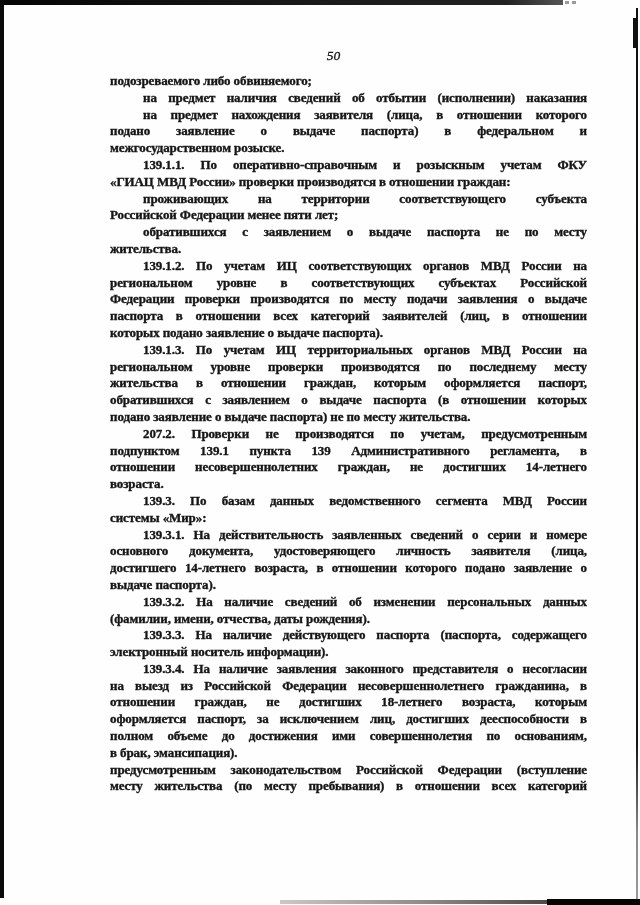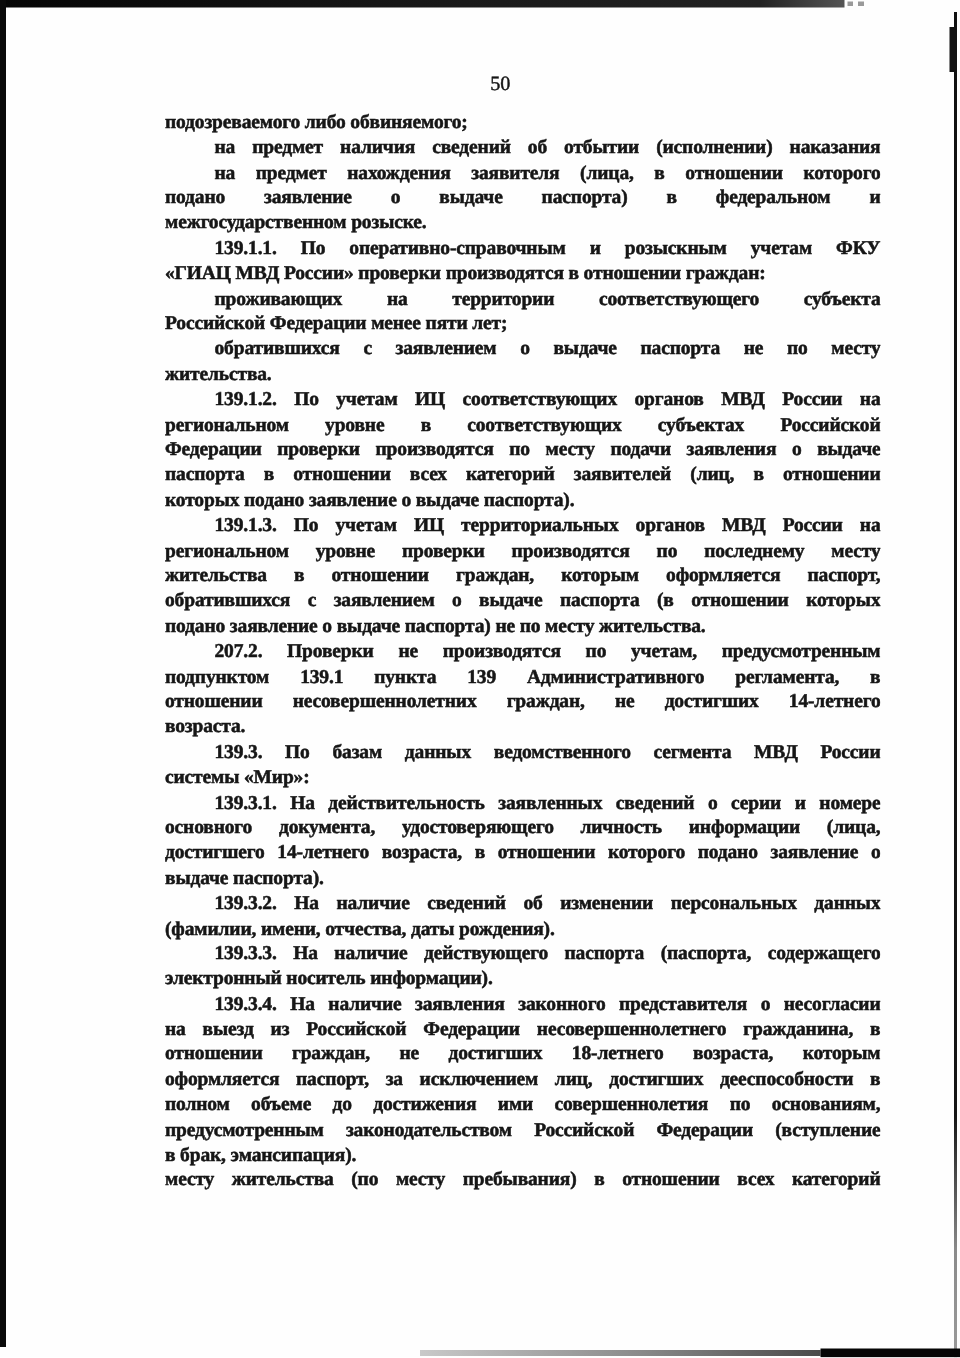--- a/index.html
+++ b/index.html
@@ -59,20 +59,21 @@
     width: 93px; height: 6px;
     background: #050505;
   }
   
   .page-number {
     position: absolute;
     left: 95px; top: 48px;
     width: 477px;
     text-align: center;
     font-size: 13.5px;
+    font-style: italic;
     -webkit-text-stroke: 0.3px #161616;
   }
   
   .doc-text {
     position: absolute;
     left: 110px; top: 73px;
     width: 477px;
     font-size: 13px;
     letter-spacing: -0.1px;
     font-weight: bold;
@@ -126,29 +127,29 @@
       <div class="line">жительства в отношении граждан, которым оформляется паспорт,</div>
       <div class="line">обратившихся с заявлением о выдаче паспорта (в отношении которых</div>
       <div class="line last">подано заявление о выдаче паспорта) не по месту жительства.</div>
       <div class="line indent">207.2. Проверки не производятся по учетам, предусмотренным</div>
       <div class="line">подпунктом 139.1 пункта 139 Административного регламента, в</div>
       <div class="line">отношении несовершеннолетних граждан, не достигших 14-летнего</div>
       <div class="line last">возраста.</div>
       <div class="line indent">139.3. По базам данных ведомственного сегмента МВД России</div>
       <div class="line last">системы «Мир»:</div>
       <div class="line indent">139.3.1. На действительность заявленных сведений о серии и номере</div>
-      <div class="line">основного документа, удостоверяющего личность информации (лица,</div>
+      <div class="line">основного документа, удостоверяющего личность заявителя (лица,</div>
       <div class="line">достигшего 14-летнего возраста, в отношении которого подано заявление о</div>
       <div class="line last">выдаче паспорта).</div>
       <div class="line indent">139.3.2. На наличие сведений об изменении персональных данных</div>
       <div class="line last">(фамилии, имени, отчества, даты рождения).</div>
       <div class="line indent">139.3.3. На наличие действующего паспорта (паспорта, содержащего</div>
       <div class="line last">электронный носитель информации).</div>
       <div class="line indent">139.3.4. На наличие заявления законного представителя о несогласии</div>
       <div class="line">на выезд из Российской Федерации несовершеннолетнего гражданина, в</div>
       <div class="line">отношении граждан, не достигших 18-летнего возраста, которым</div>
       <div class="line">оформляется паспорт, за исключением лиц, достигших дееспособности в</div>
       <div class="line">полном объеме до достижения ими совершеннолетия по основаниям,</div>
+      <div class="line last">в брак, эмансипация).</div>
       <div class="line">предусмотренным законодательством Российской Федерации (вступление</div>
-      <div class="line last">в брак, эмансипация).</div>
       <div class="line">месту жительства (по месту пребывания) в отношении всех категорий</div>
     </div>
 </div>
 
 </body></html>

